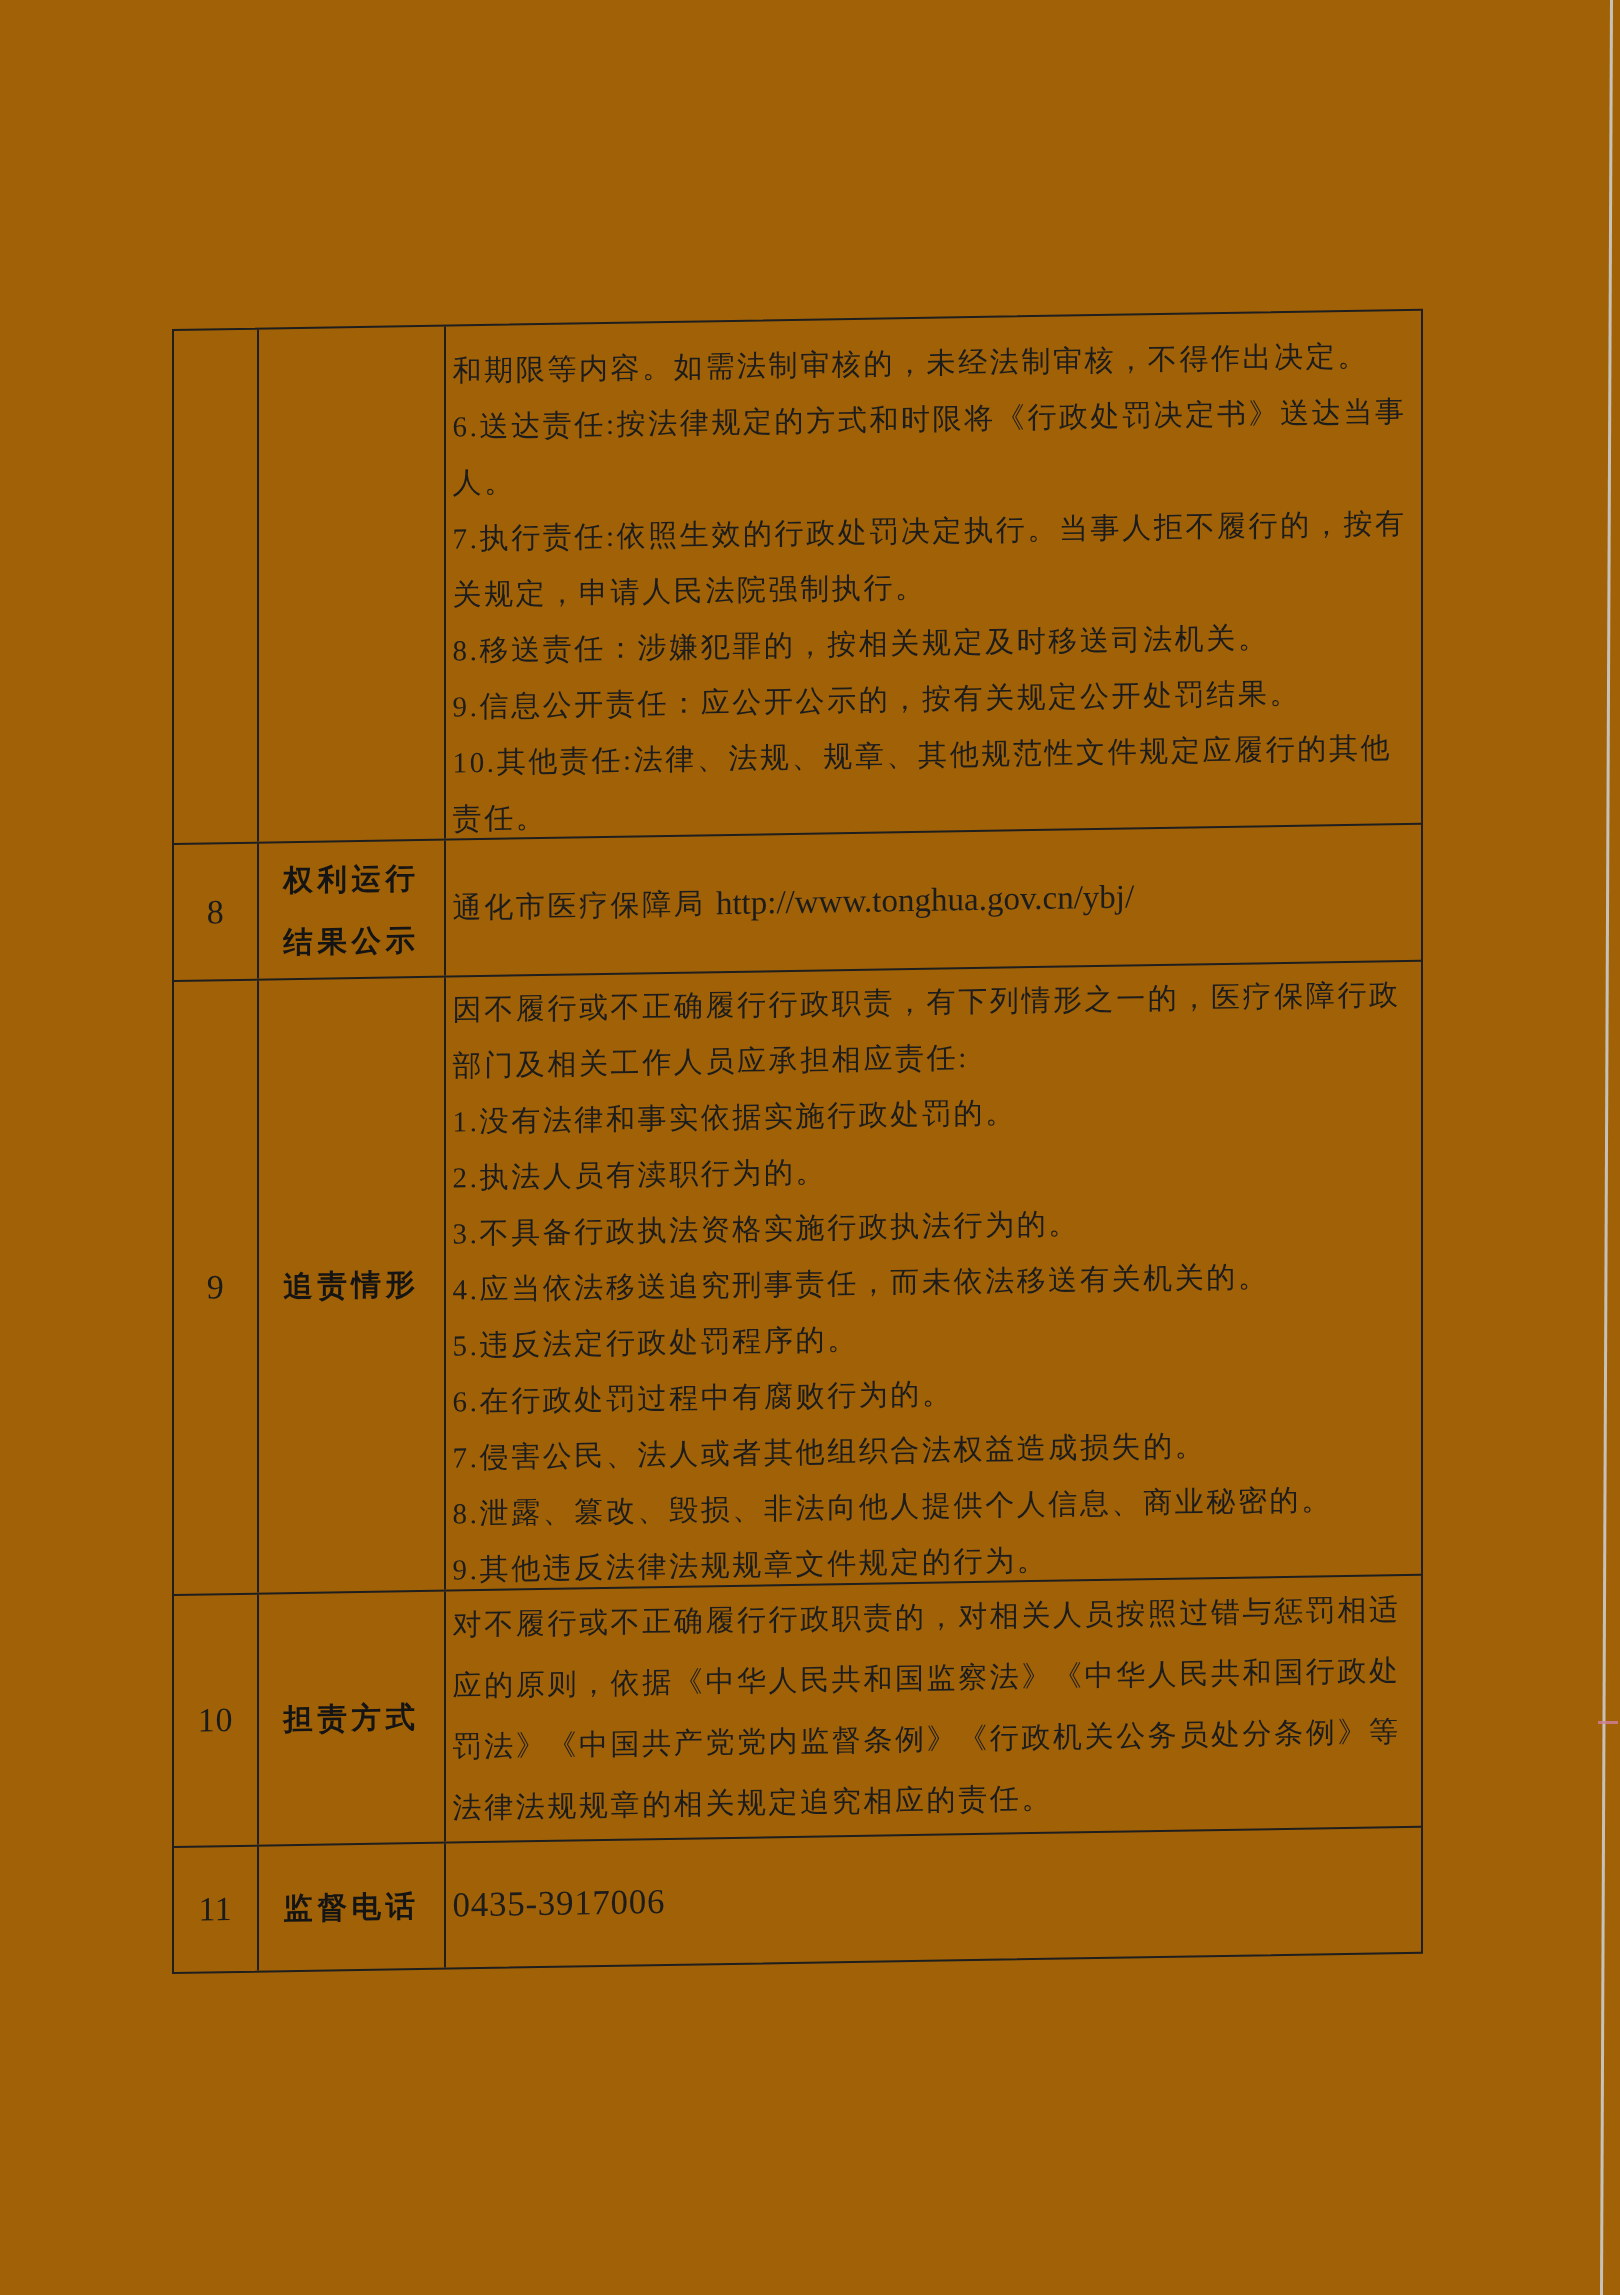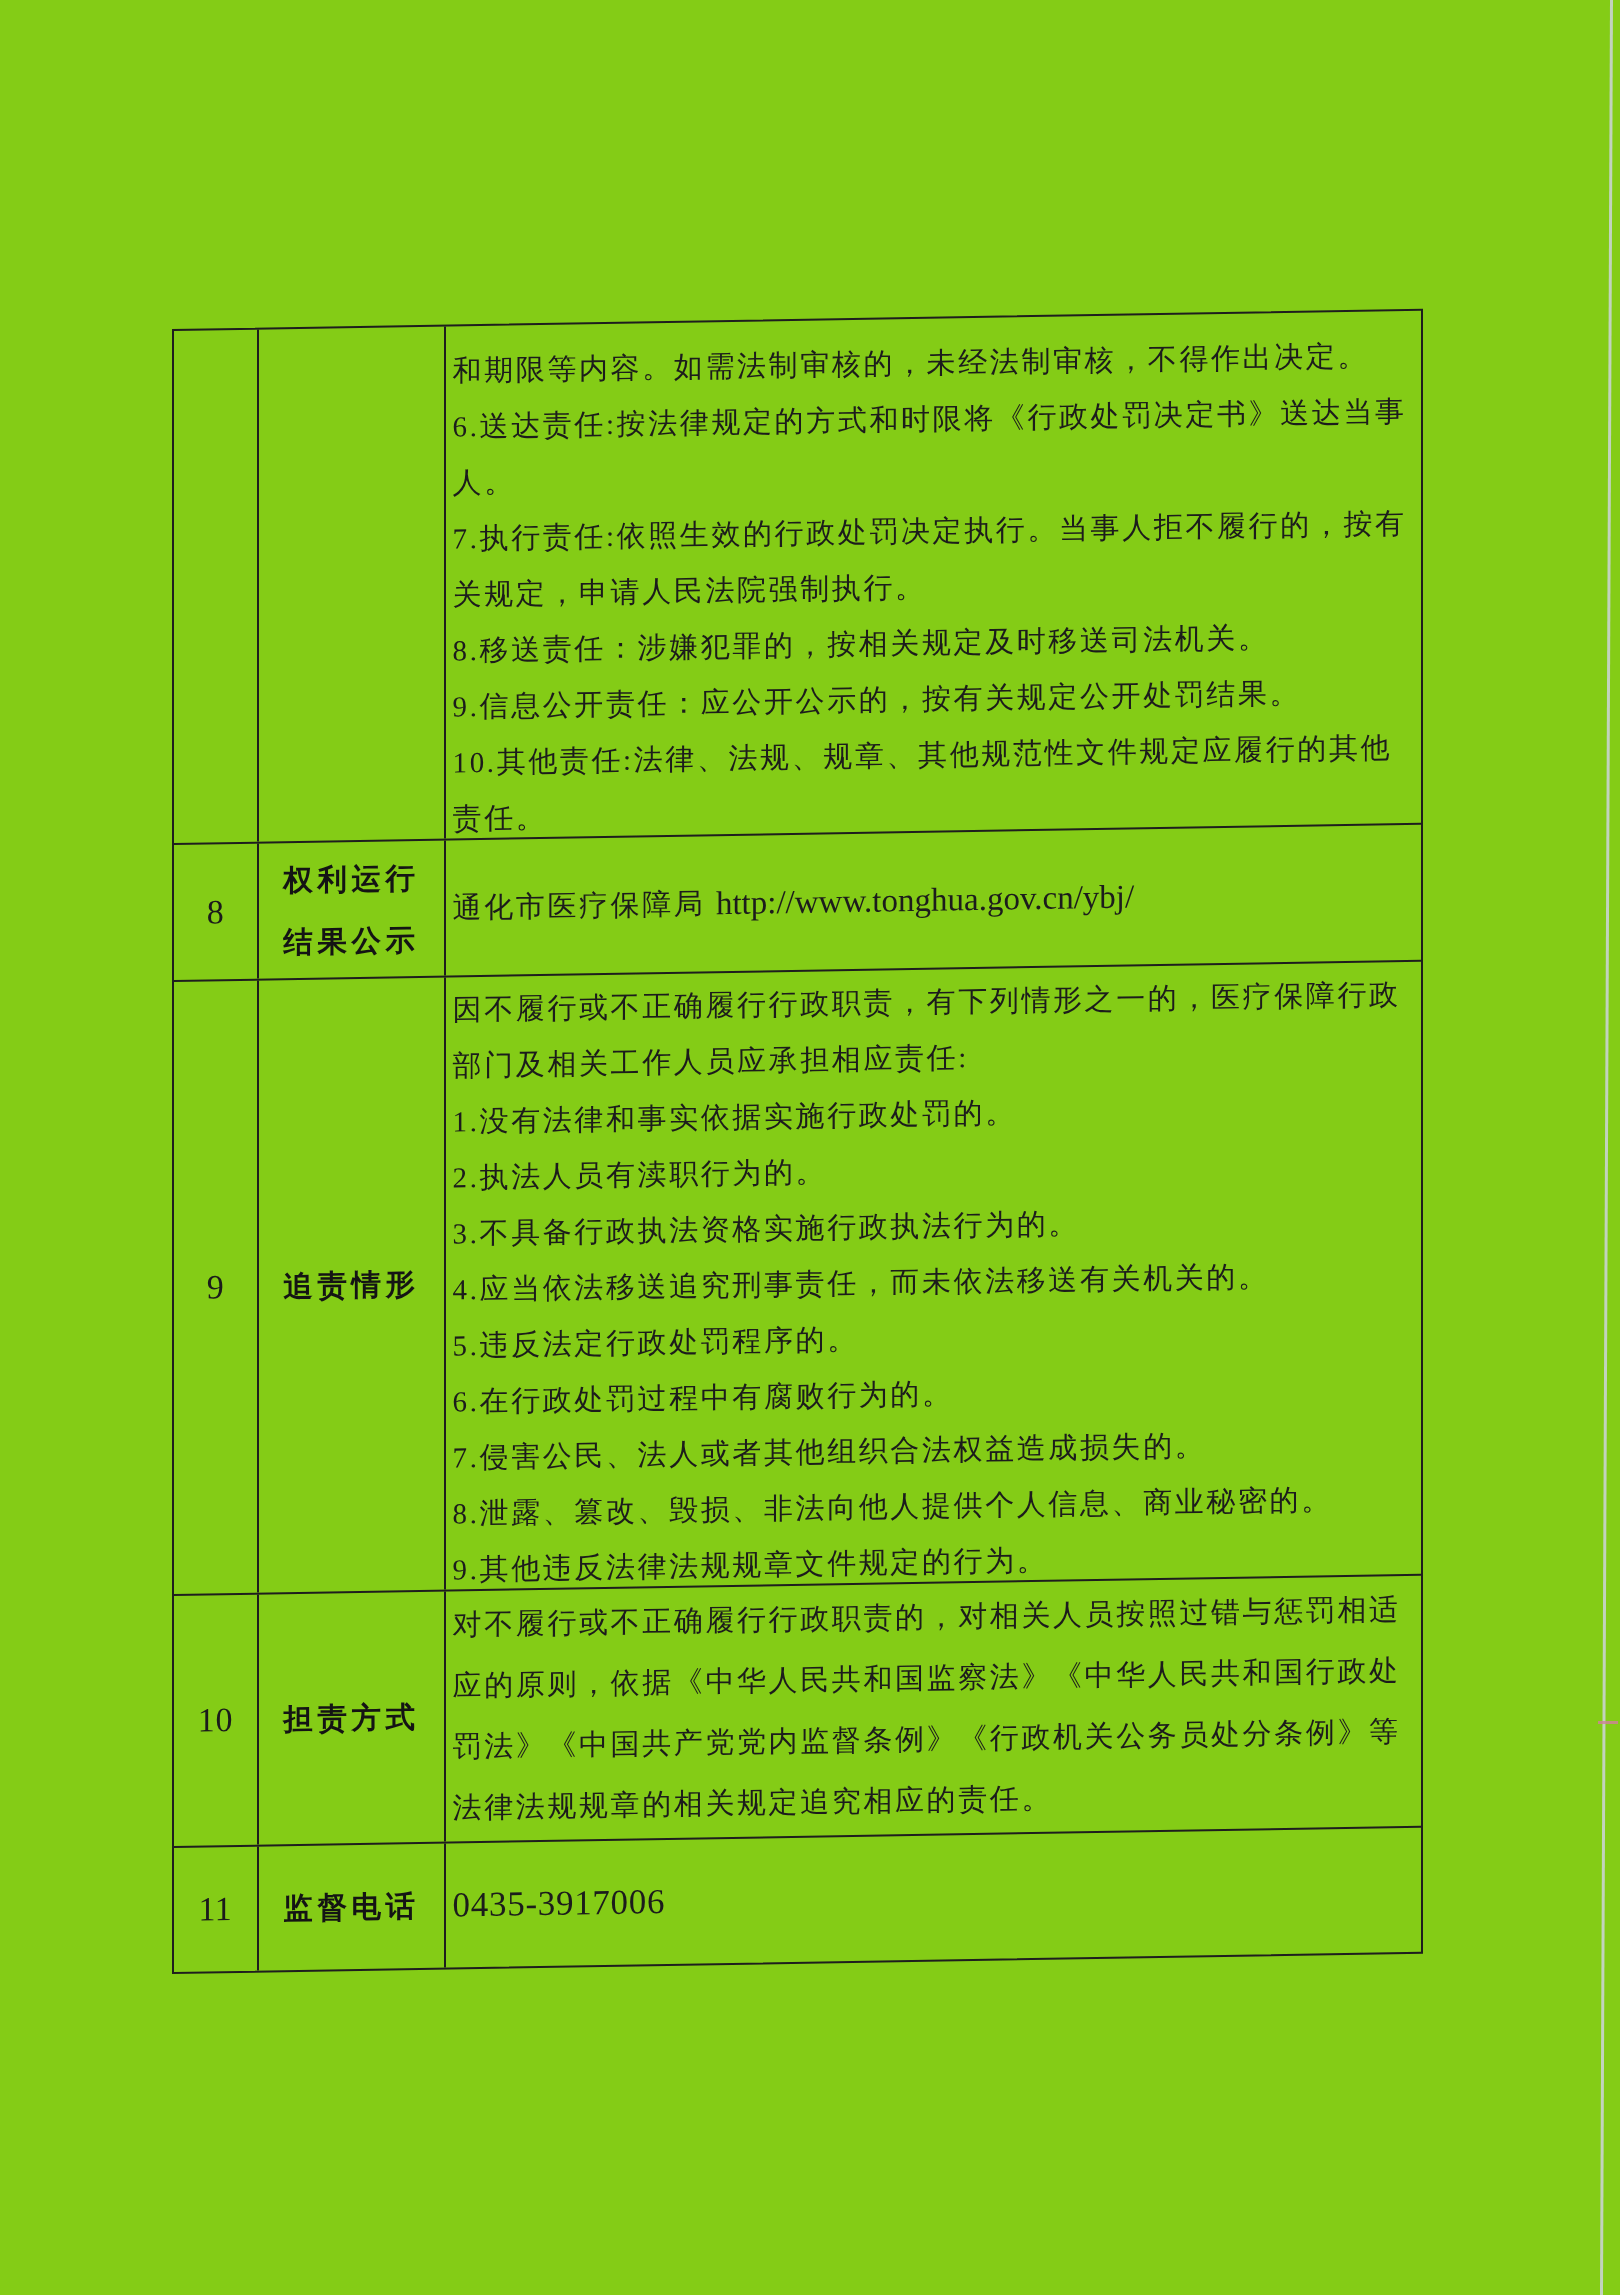--- a/index.html
+++ b/index.html
@@ -1,19 +1,19 @@
 <!DOCTYPE html>
 <html style="font-size:10.5px"><head>
 <meta charset="utf-8">
 <style>
   html,body { margin:0; padding:0; background:#ffffff; }
   .page {
     position:relative;
     width:1621px; height:2295px;
-    background:#84cc16;
+    background:#a16207;
     overflow:hidden;
     font-family:"Liberation Serif","DejaVu Serif",serif;
     color:#1b1b1b;
   }
 
   
   .scan-edge {
     position:absolute; top:0; left:1610px; width:2.6px; height:2295px;
     background:#ccd4da; transform:rotate(0.25deg); transform-origin:top center;
     opacity:.85;

